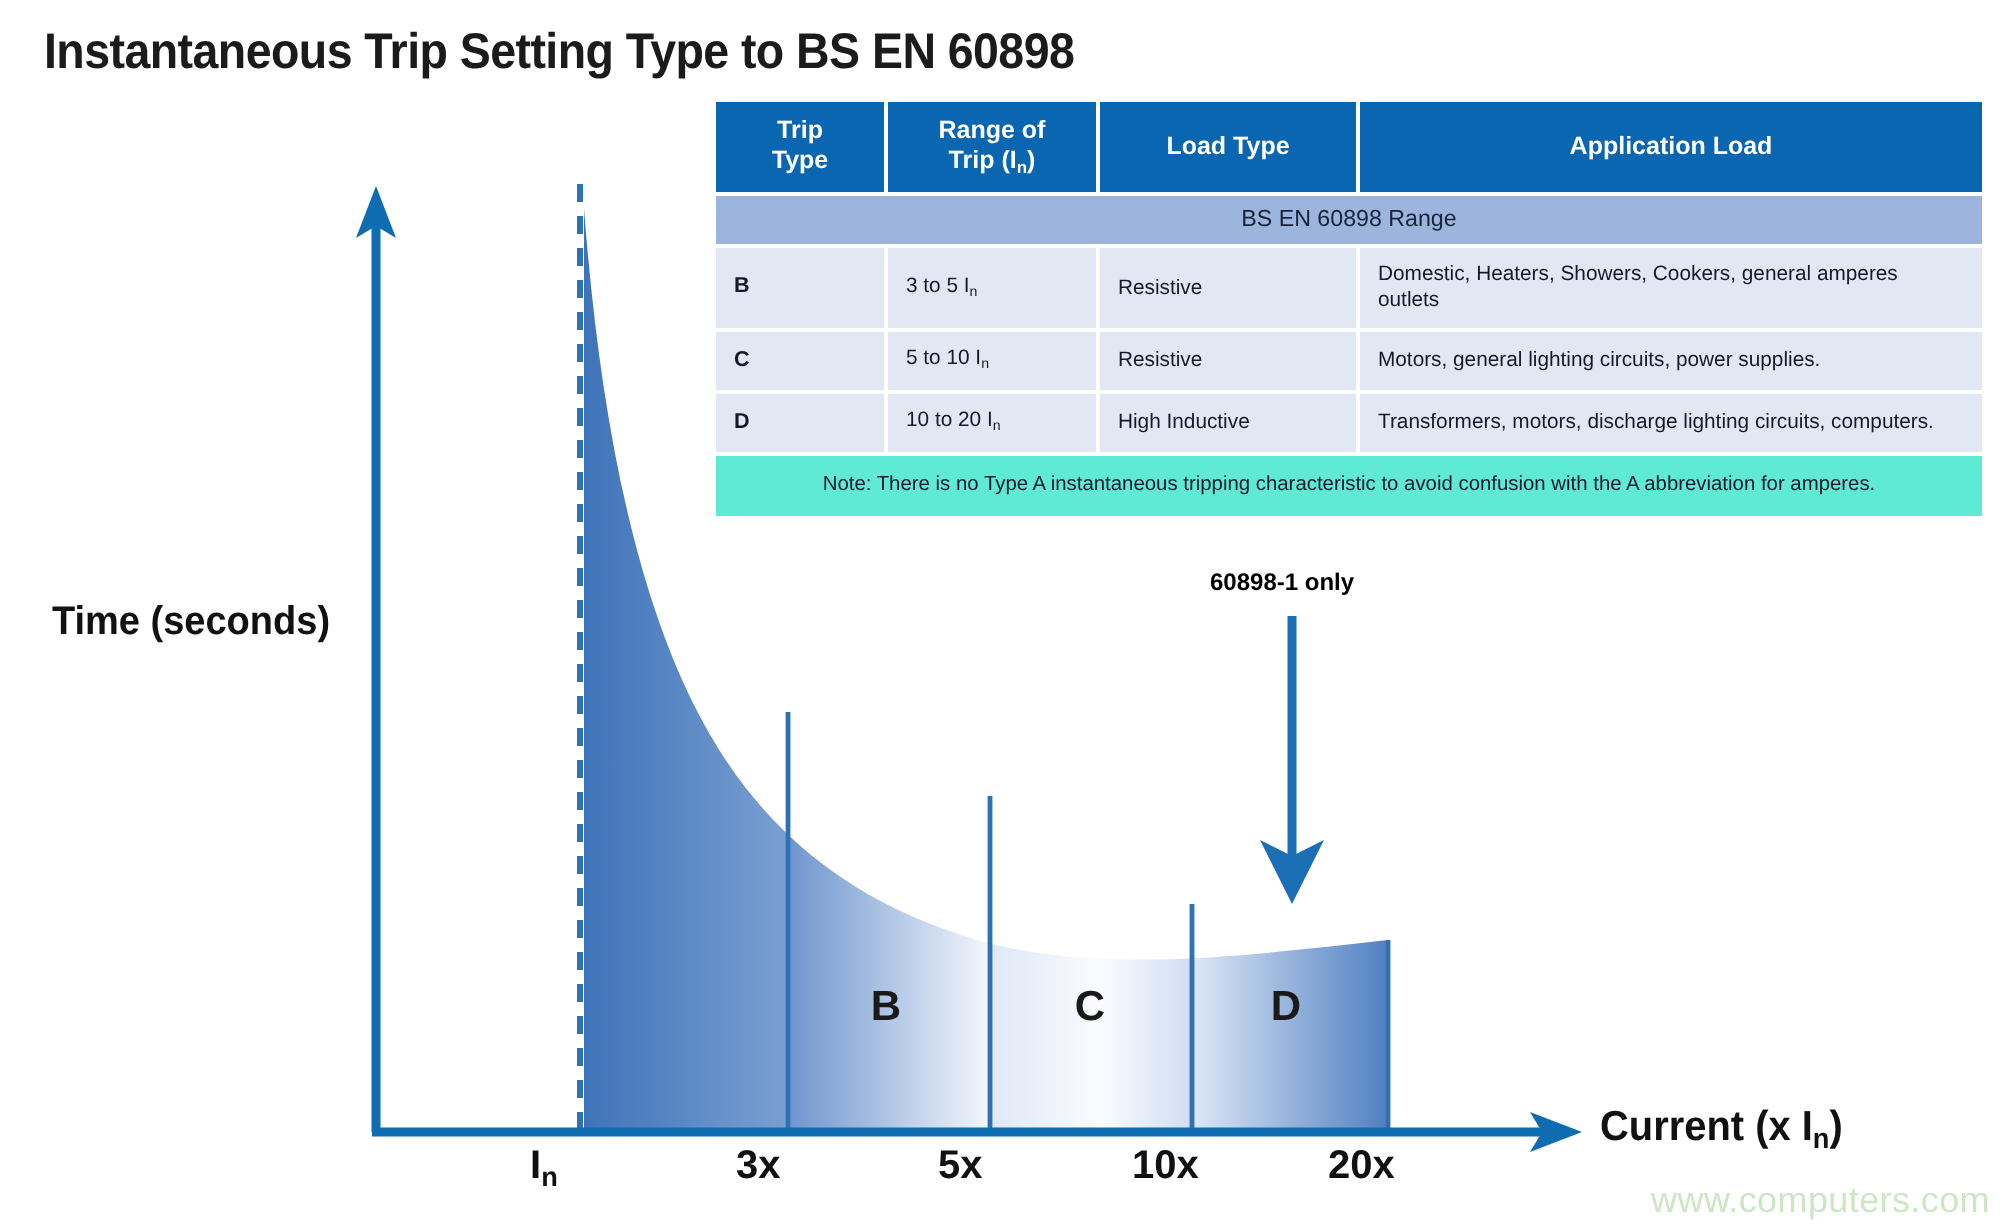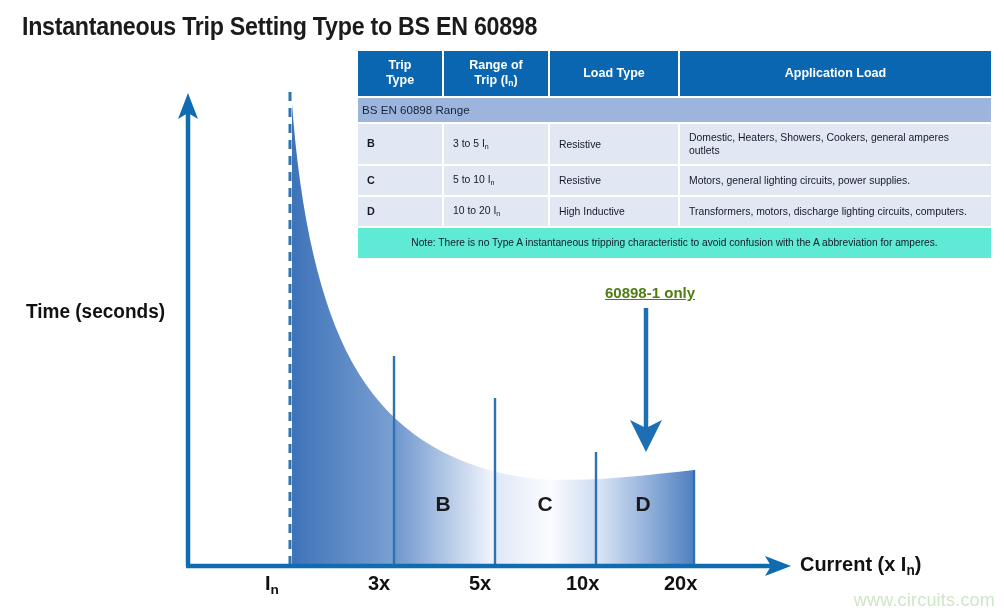--- a/index.html
+++ b/index.html
@@ -30,22 +30,22 @@
     position:absolute;color:#111;font-weight:bold;
     font-family:"Liberation Sans", sans-serif;
     white-space:nowrap;
   }
   .ylabel{left:26px;top:300px;font-size:20px;transform:scaleX(0.95);transform-origin:left center;}
   .xlabel{left:800px;top:552px;font-size:21px;transform:scaleX(0.95);transform-origin:left center;}
   .tick{position:absolute;font-size:20px;font-weight:bold;color:#111;text-align:left;
         font-family:"Liberation Sans", sans-serif;}
   .zone{position:absolute;font-size:21px;font-weight:bold;color:#1a1a1a;text-align:center;
         font-family:"Liberation Sans", sans-serif;}
-  .anno{position:absolute;font-size:15px;font-weight:bold;color:#4d7c0f;white-space:nowrap;
-        font-family:"Liberation Sans", sans-serif;text-decoration:underline;}
+  .anno{position:absolute;font-size:12px;font-weight:bold;color:#000000;white-space:nowrap;
+        font-family:"Liberation Sans", sans-serif;}
   sub{font-size:0.68em;vertical-align:-0.28em;}
 
   
   .tbl{
     position:absolute;left:356px;top:49px;width:637px;
     border-collapse:separate;border-spacing:2px;
     font-family:"Liberation Sans", sans-serif;
     background:#ffffff;
   }
   .tbl th{
@@ -56,21 +56,21 @@
   }
   .tbl td{
     background:#e2e8f3;color:#15192b;
     font-size:10.4px;font-weight:normal;
     padding:7px 9px;vertical-align:middle;
     line-height:1.25;
   }
   .tbl td.tt{font-weight:bold;font-size:10.8px;}
   .tbl tr.sub td{
     background:#9db5dc;color:#17233c;
-    text-align:left;font-size:11.6px;font-weight:normal;
+    text-align:center;font-size:11.6px;font-weight:normal;
     padding:5px 4px;
   }
   .tbl tr.note td{
     background:#5eead4;text-align:center;
     font-size:10.2px;padding:9px 4px;
   }
   .c1{width:76px;}.c2{width:96px;}.c3{width:120px;margin-top:20px;}
 
   
   .wm{
@@ -204,15 +204,15 @@
         <td>High Inductive</td>
         <td>Transformers, motors, discharge lighting circuits, computers.</td>
       </tr>
 
       <tr class="note">
         <td colspan="4">Note: There is no Type A instantaneous tripping characteristic to avoid confusion with the A abbreviation for amperes.</td>
       </tr>
     </tbody>
   </table>
 
-  <div class="wm">www.circuits.com</div>
+  <div class="wm">www.computers.com</div>
 
 </div>
 
 </body></html>

